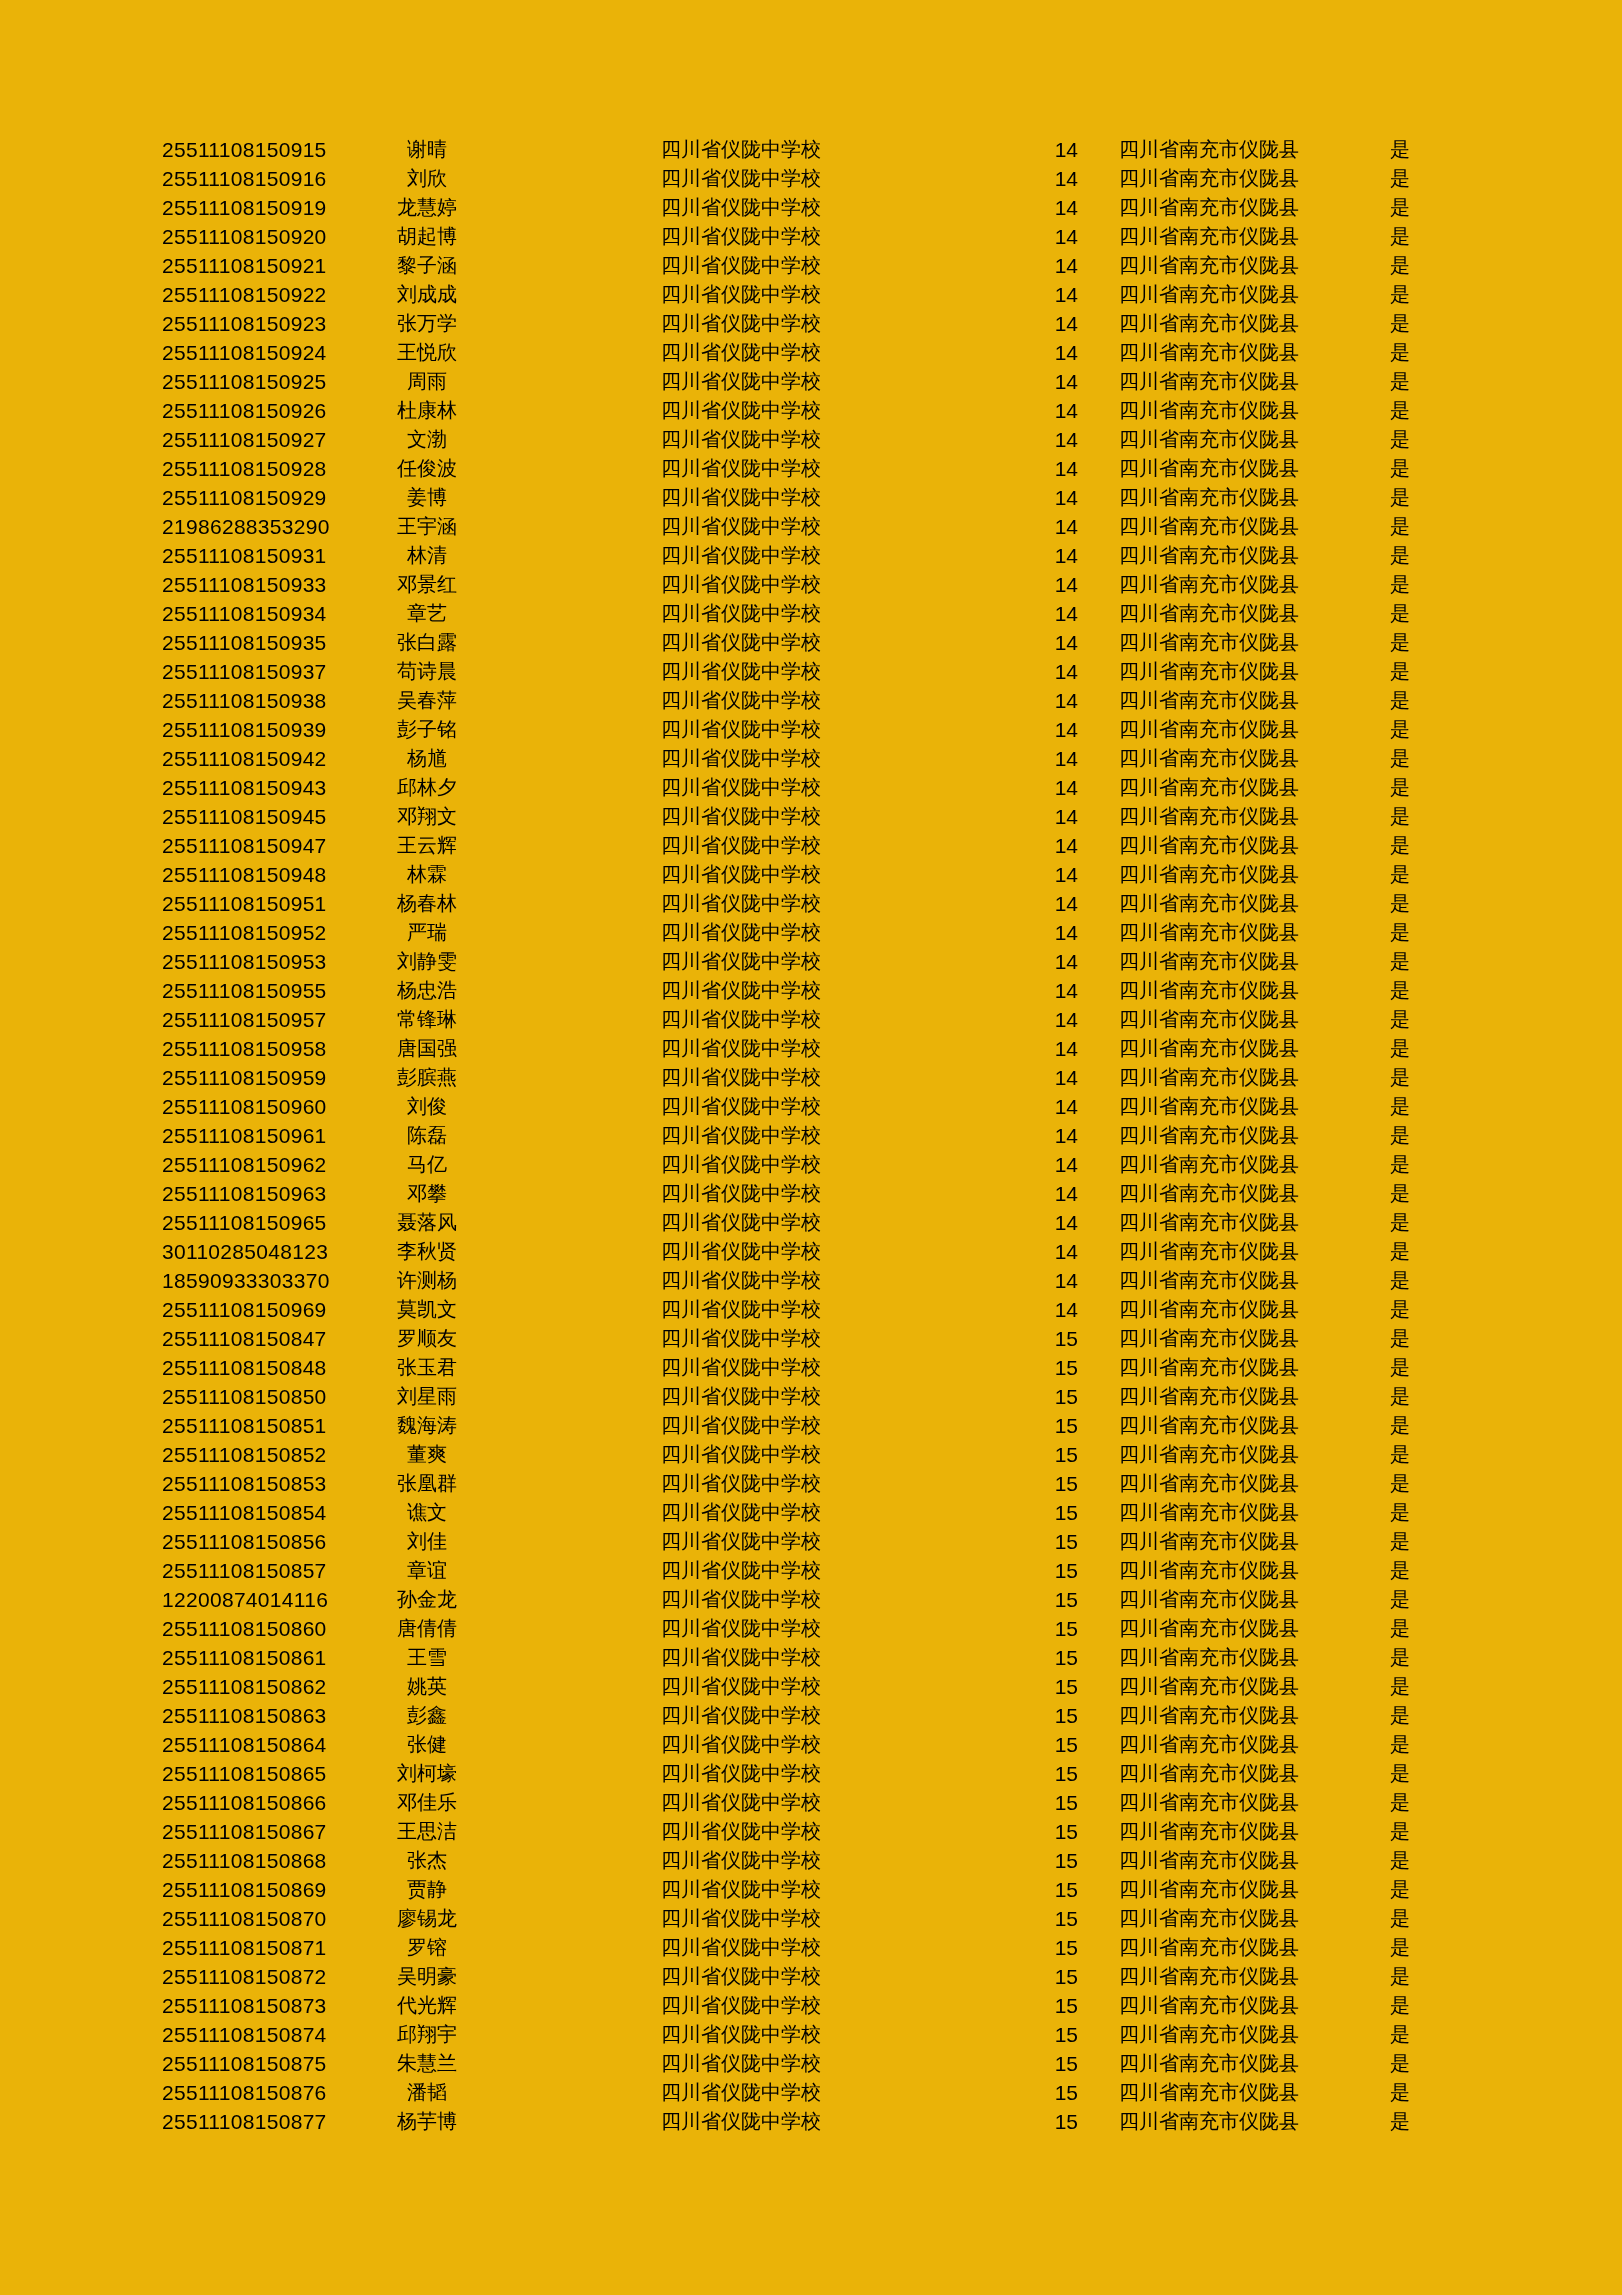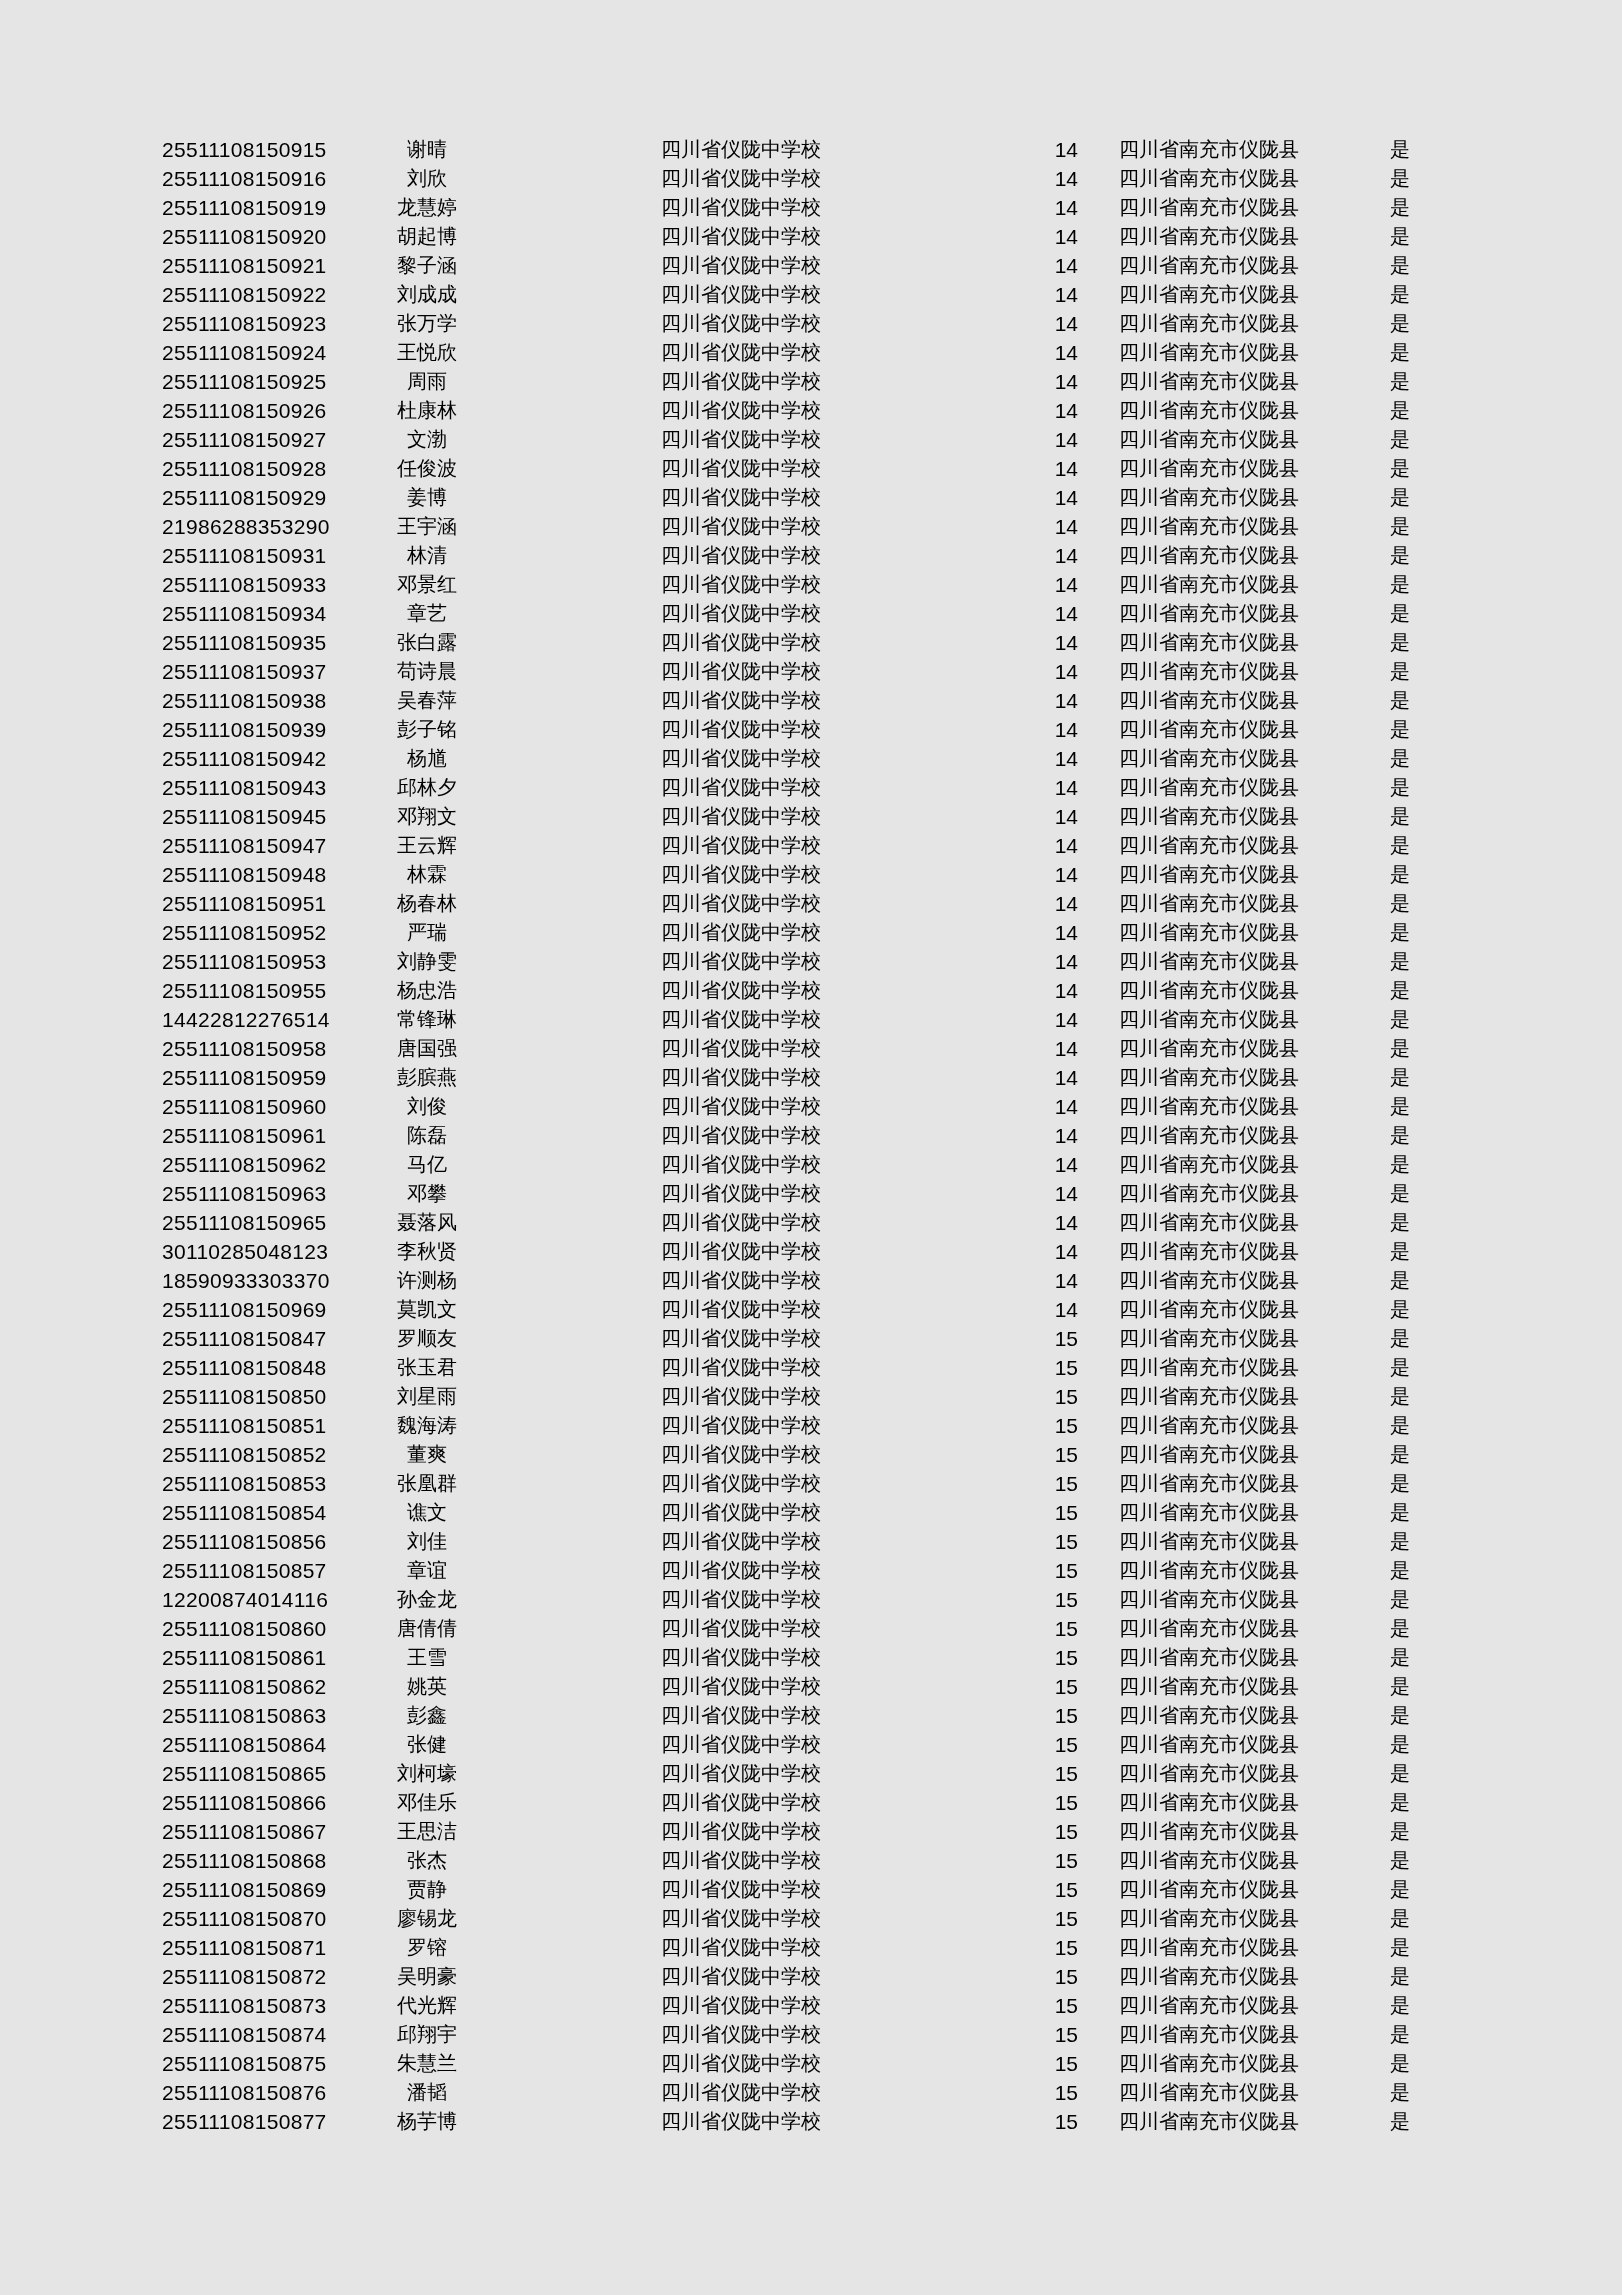--- a/index.html
+++ b/index.html
@@ -1,19 +1,19 @@
 <!DOCTYPE html>
 <html style="font-size:10.5px"><head>
 <meta charset="utf-8">
 <style>
   html,body{margin:0;padding:0;background:#888;}
   .page{
     width:1623px;
     height:2295px;
-    background:#e5e5e5;
+    background:#eab308;
     position:relative;
     box-sizing:border-box;
     padding:135px 0 0 162px;
     overflow:hidden;
     color:#000;
   }
   .table{
     display:block;
   }
   .row{
@@ -303,21 +303,21 @@
       </div>
       <div class="row">
         <div class="cell c-id">25511108150955</div>
         <div class="cell c-name">杨忠浩</div>
         <div class="cell c-school">四川省仪陇中学校</div>
         <div class="cell c-num">14</div>
         <div class="cell c-region">四川省南充市仪陇县</div>
         <div class="cell c-flag">是</div>
       </div>
       <div class="row">
-        <div class="cell c-id">14422812276514</div>
+        <div class="cell c-id">25511108150957</div>
         <div class="cell c-name">常锋琳</div>
         <div class="cell c-school">四川省仪陇中学校</div>
         <div class="cell c-num">14</div>
         <div class="cell c-region">四川省南充市仪陇县</div>
         <div class="cell c-flag">是</div>
       </div>
       <div class="row">
         <div class="cell c-id">25511108150958</div>
         <div class="cell c-name">唐国强</div>
         <div class="cell c-school">四川省仪陇中学校</div>

